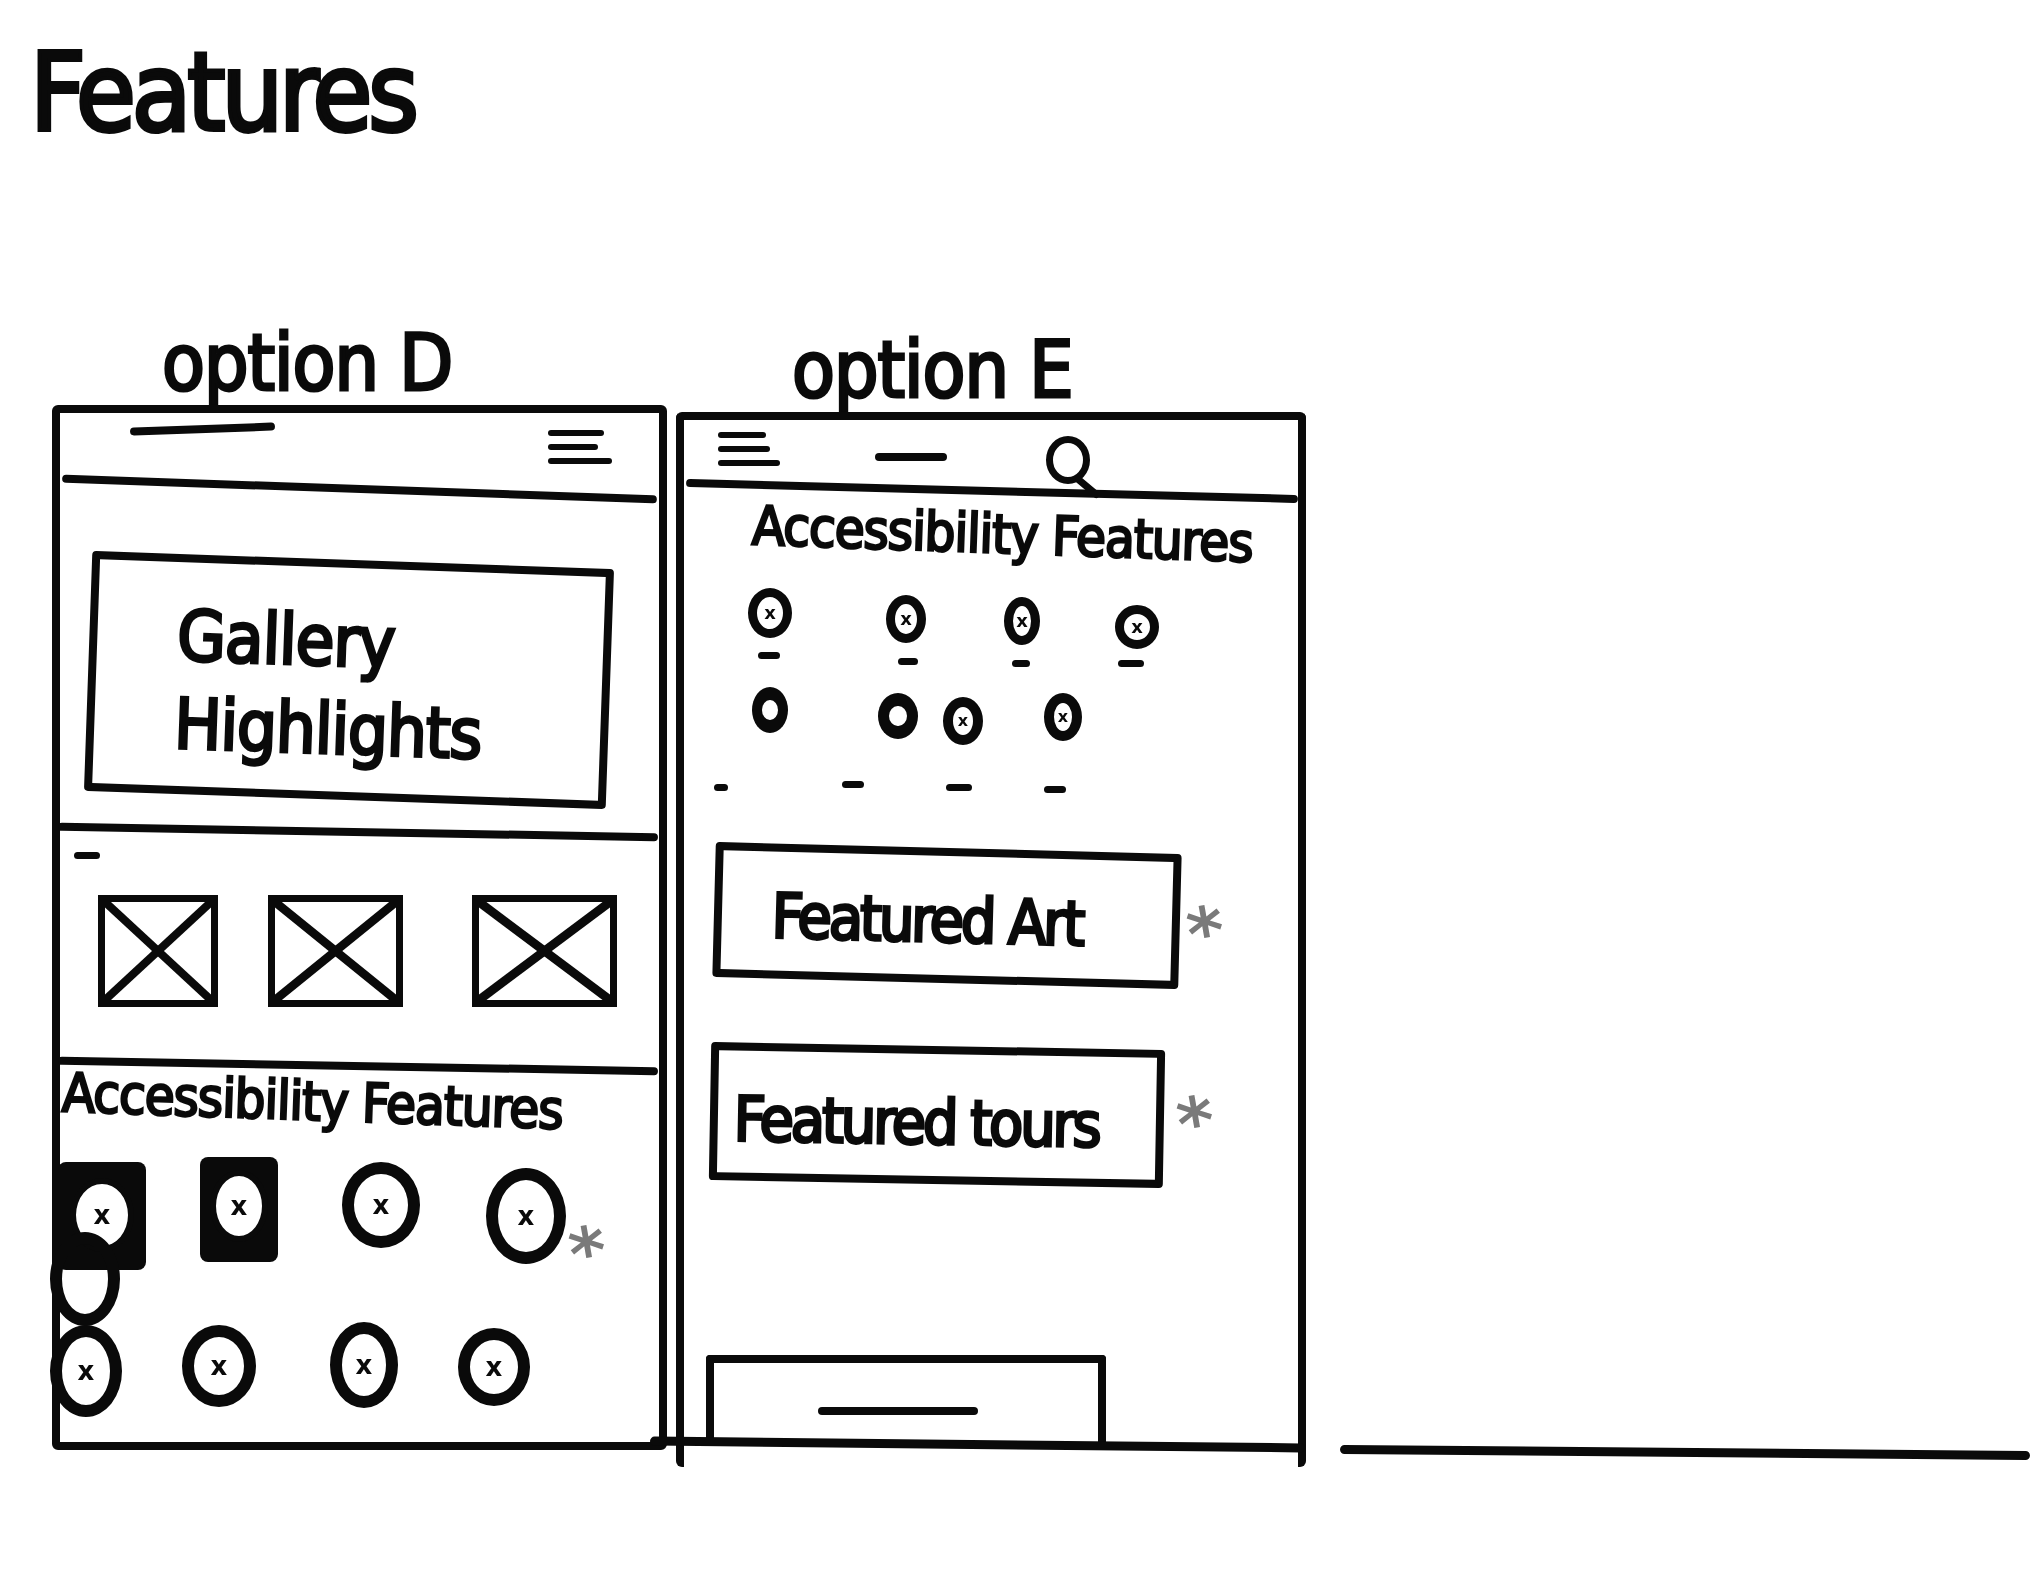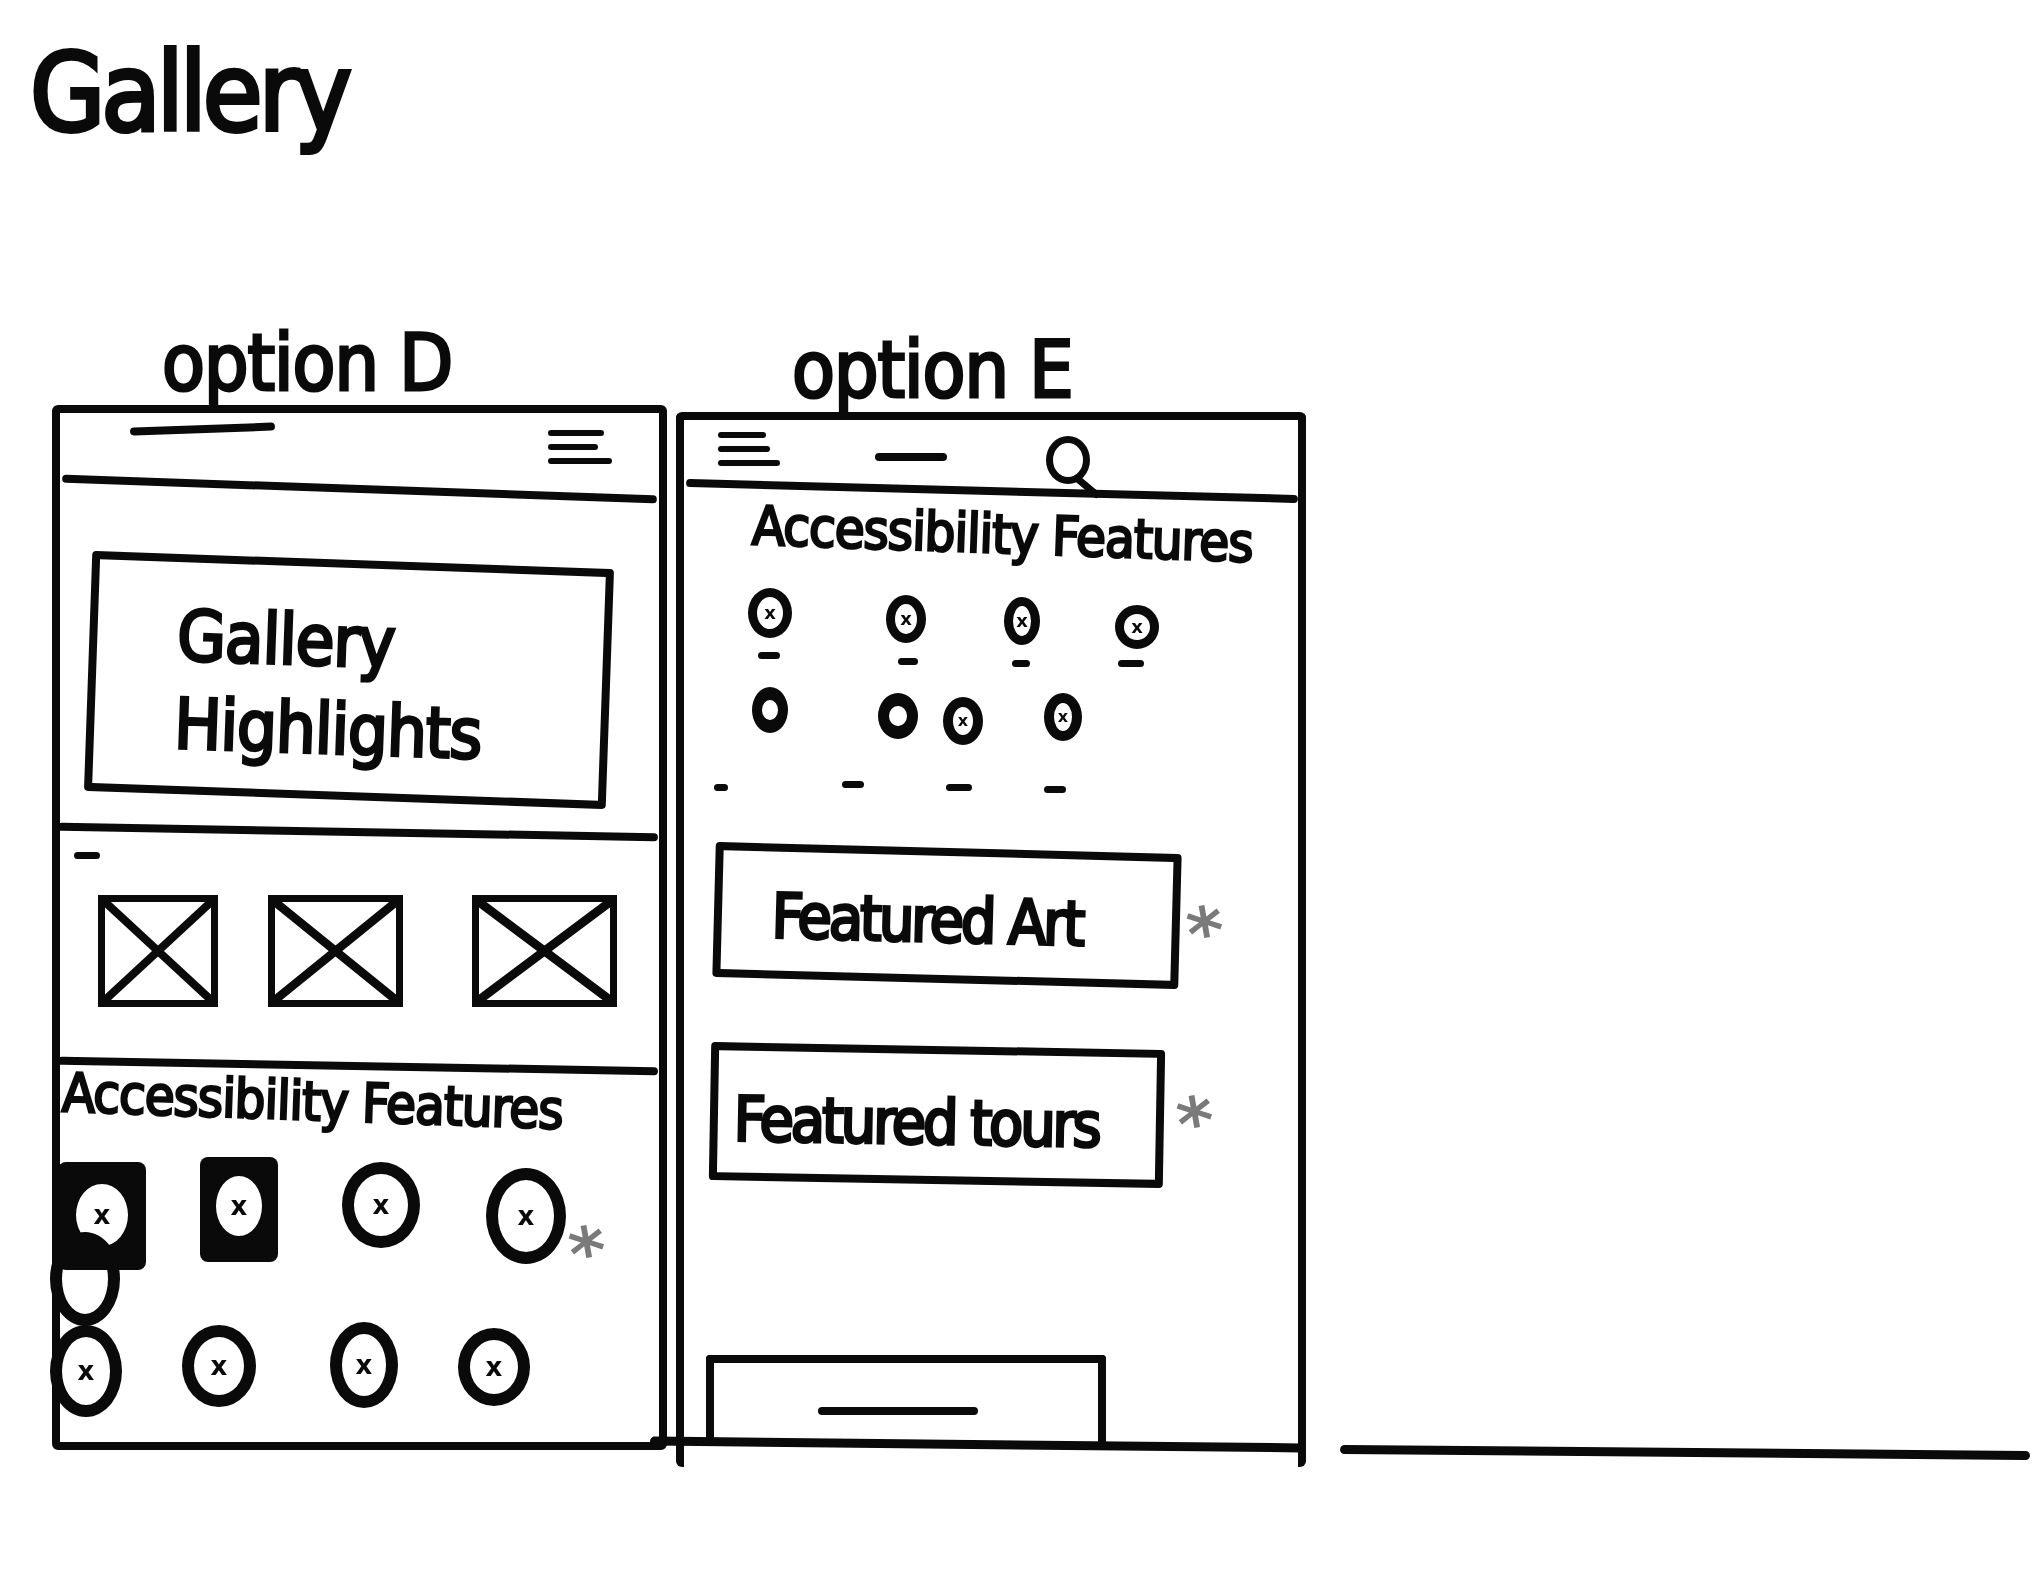--- a/index.html
+++ b/index.html
@@ -16,21 +16,21 @@
   .icon-dot{position:absolute;border-radius:50%;background:#0a0a0a;display:flex;align-items:center;justify-content:center;}
   .icon-dot span{display:block;width:45%;height:45%;border-radius:50%;background:#fff;}
   .dash{position:absolute;height:7px;background:#0a0a0a;border-radius:4px;}
   .star{position:absolute;color:#7a7a7a;font-weight:bold;font-size:70px;line-height:1;transform:rotate(-10deg);}
   .hamb{position:absolute;}
   .hamb i{display:block;height:6px;background:#0a0a0a;border-radius:4px;margin-bottom:8px;}
 </style>
 </head>
 <body>
 
-<div class="abs hand" style="left:30px;top:30px;font-size:108px;letter-spacing:-4px;font-weight:normal;-webkit-text-stroke:4px #0a0a0a;">Gallery</div>
+<div class="abs hand" style="left:30px;top:30px;font-size:108px;letter-spacing:-4px;font-weight:normal;-webkit-text-stroke:4px #0a0a0a;">Features</div>
 
 <div class="abs hand" style="left:162px;top:318px;font-size:78px;font-weight:normal;-webkit-text-stroke:3px #0a0a0a;">option D</div>
 
 <div class="frame" style="left:52px;top:405px;width:615px;height:1045px;"></div>
 
 <div class="line" style="left:130px;top:425px;width:145px;height:8px;transform:rotate(-2deg);"></div>
 <div class="hamb" style="left:548px;top:430px;width:80px;">
   <i style="width:56px"></i>
     <i style="width:50px"></i>
     <i style="width:64px"></i>

